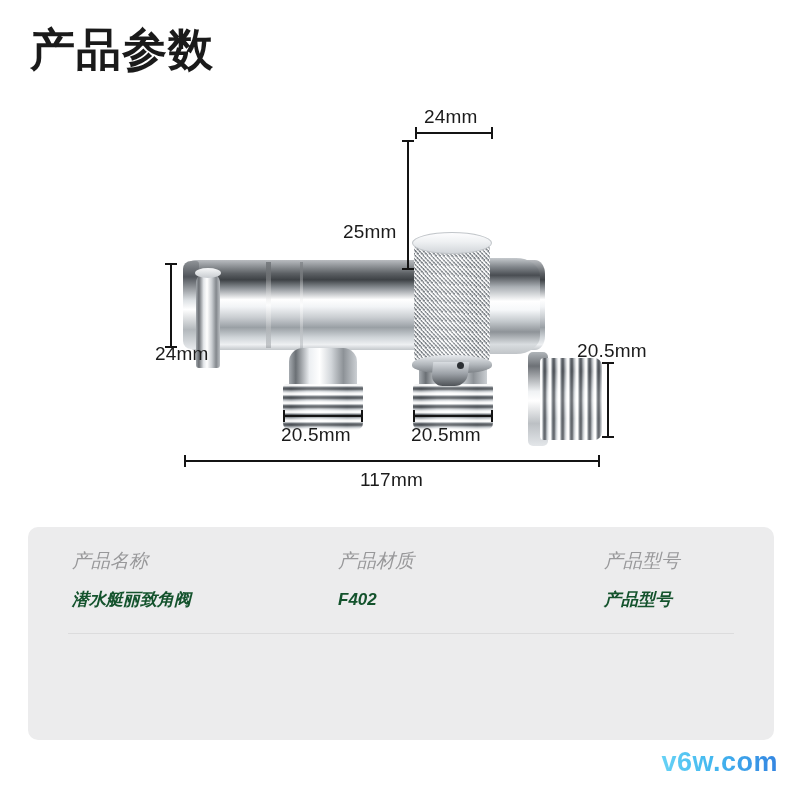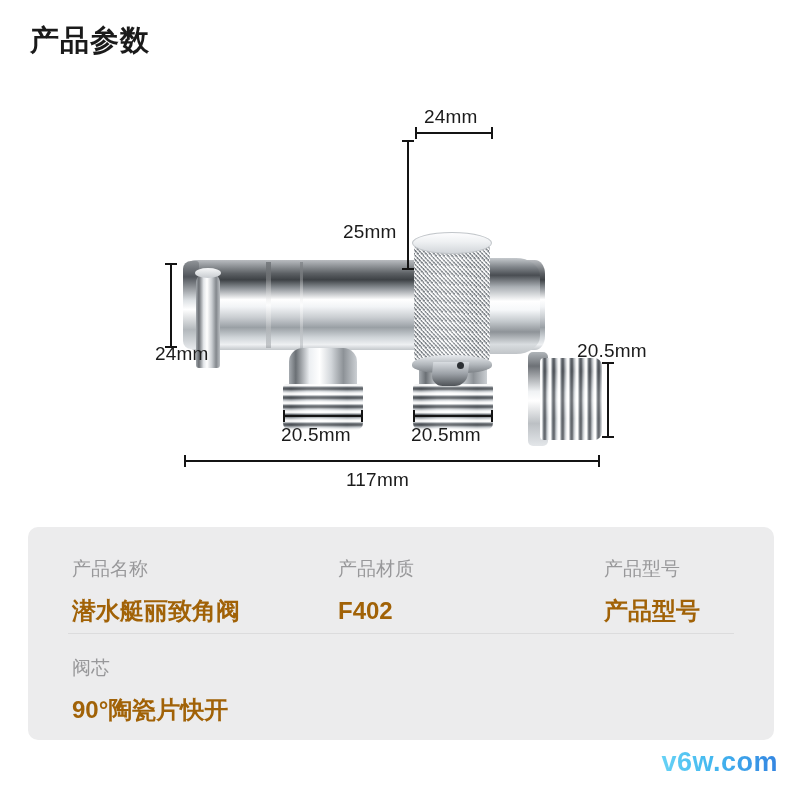--- a/index.html
+++ b/index.html
@@ -19,21 +19,21 @@
     width: 800px;
     height: 800px;
     background: #ffffff;
   }
 
   
   .page-title {
     position: absolute;
     left: 30px;
     top: 24px;
-    font-size: 29px;
+    font-size: 45px;
     font-weight: bold;
     color: #1a1a1a;
     letter-spacing: 1px;
     line-height: 1.15;
     white-space: nowrap;
   }
 
   
   .product-figure {
     position: absolute;
@@ -298,21 +298,21 @@
     height: 213px;
     background: #ececed;
     border-radius: 10px;
   }
   .spec-row {
     position: absolute;
     left: 0;
     width: 746px;
     height: 106px;
   }
-  #spec-row-0 { top: 8px; }
+  #spec-row-0 { top: 0; font-style: italic; }
   #spec-row-1 { top: 107px; }
   .spec-divider {
     position: absolute;
     left: 40px;
     top: 106px;
     width: 666px;
     height: 1px;
     background: #dcdcdd;
   }
   .spec-cell {
@@ -323,23 +323,23 @@
   .spec-cell.c1 { left: 310px; }
   .spec-cell.c2 { left: 576px; }
   .spec-label {
     font-size: 19px;
     color: #98989a;
     line-height: 1;
     margin-bottom: 21px;
     white-space: nowrap;
   }
   .spec-value {
-    font-size: 24px;
+    font-size: 17px;
     font-weight: bold;
-    color: #a16207;
+    color: #14532d;
     line-height: 1;
     white-space: nowrap;
   }
 
   
   .watermark {
     position: absolute;
     right: 22px;
     bottom: 22px;
     font-size: 27px;
@@ -400,21 +400,21 @@
     <div class="dim-line-v" style="left:607px; top:262px; height:76px;"></div>
     <div class="dim-label" style="left:577px; top:240px;">20.5mm</div>
 
     <div class="dim-line-h" style="left:283px; top:315px; width:80px;"></div>
     <div class="dim-label" style="left:281px; top:324px;">20.5mm</div>
 
     <div class="dim-line-h" style="left:413px; top:315px; width:80px;"></div>
     <div class="dim-label" style="left:411px; top:324px;">20.5mm</div>
 
     <div class="dim-line-h" style="left:184px; top:360px; width:416px;"></div>
-    <div class="dim-label" style="left:346px; top:369px;">117mm</div>
+    <div class="dim-label" style="left:360px; top:369px;">117mm</div>
 
   </div>
 
   <div class="spec-panel">
 
     <div class="spec-row" id="spec-row-0">
       <div class="spec-cell c0">
         <div class="spec-label">产品名称</div>
         <div class="spec-value">潜水艇丽致角阀</div>
       </div>
@@ -424,23 +424,19 @@
       </div>
       <div class="spec-cell c2">
         <div class="spec-label">产品型号</div>
         <div class="spec-value">产品型号</div>
       </div>
     </div>
 
     <div class="spec-divider"></div>
 
     <div class="spec-row" id="spec-row-1">
-      <div class="spec-cell c0">
-        <div class="spec-label">阀芯</div>
-        <div class="spec-value">90°陶瓷片快开</div>
-      </div>
     </div>
 
   </div>
 
   <div class="watermark">v6w.com</div>
 
 </div>
 
 </body></html>

